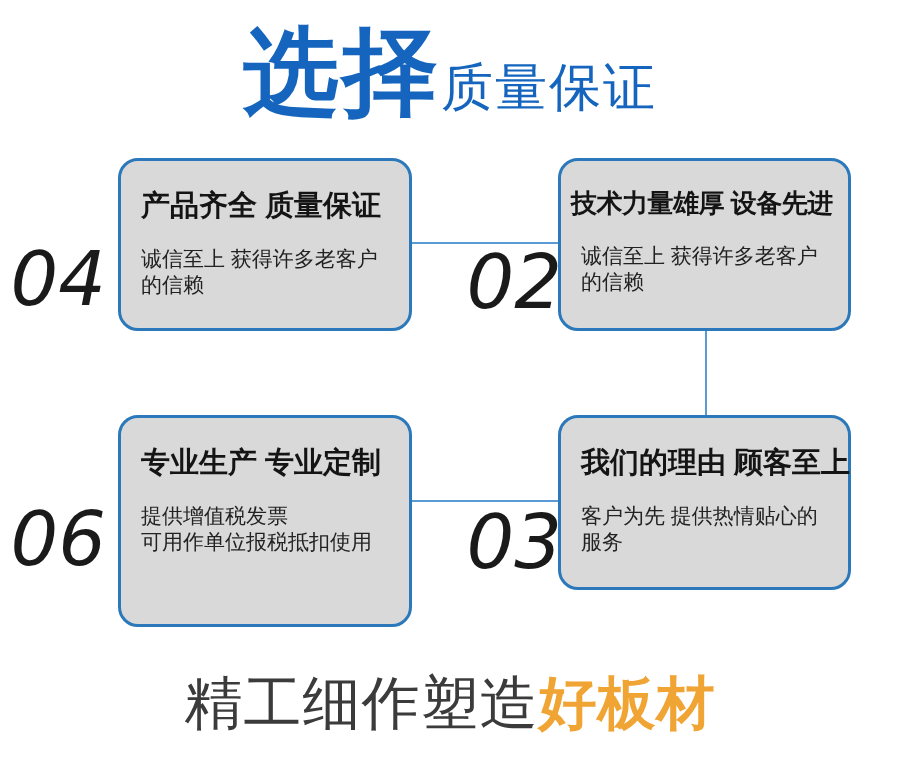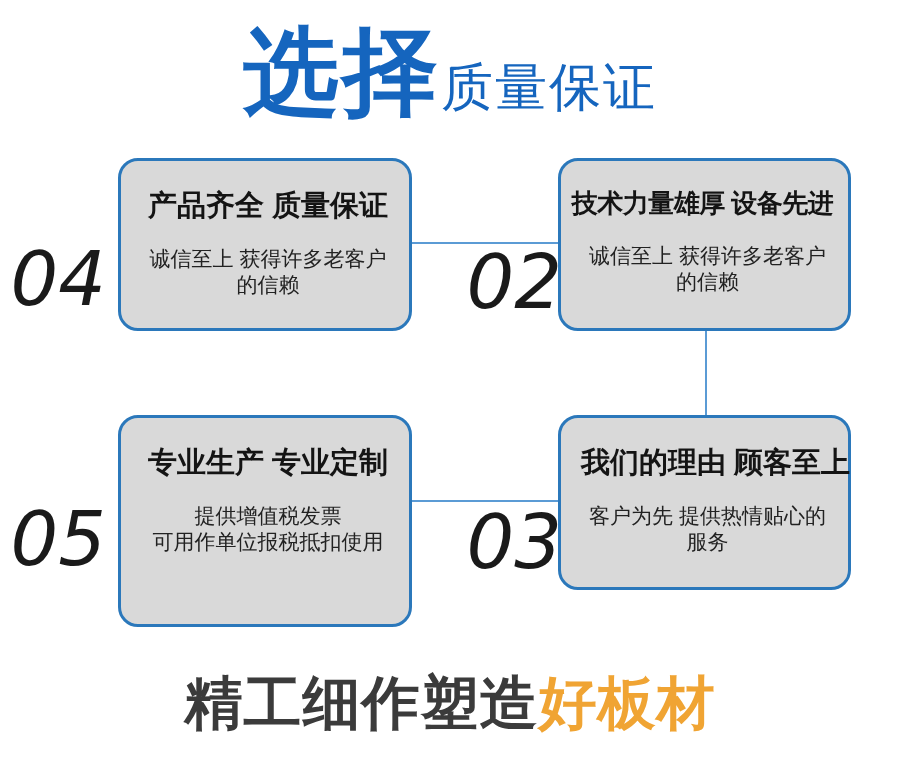--- a/index.html
+++ b/index.html
@@ -35,21 +35,20 @@
   .title-sub{
     font-size:52px;font-weight:500;line-height:1;letter-spacing:2px;
   }
   
   .card{
     position:absolute;
     background:var(--card-fill);
     border:3px solid var(--card-border);
     border-radius:20px;
     padding:28px 14px 0 20px;
-    text-align:center;
   }
   .card-1{left:118px;top:158px;width:294px;height:173px;}
   .card-2{left:558px;top:158px;width:293px;height:173px;}
   .card-3{left:118px;top:415px;width:294px;height:212px;}
   .card-4{left:558px;top:415px;width:293px;height:175px;}
   .card-heading{
     font-size:29px;font-weight:700;line-height:1.15;
     color:var(--heading-black);
     white-space:nowrap;
     margin-bottom:24px;
@@ -77,21 +76,21 @@
   .connector{position:absolute;background:var(--connector);}
   .connector-h1{left:412px;top:242px;width:146px;height:2px;}
   .connector-v {left:705px;top:331px;width:2px;height:84px;}
   .connector-h2{left:412px;top:500px;width:146px;height:2px;}
   
   .footer{
     position:absolute;top:668px;left:0;width:100%;
     text-align:center;line-height:1.2;
     font-size:58px;white-space:nowrap;
   }
-  .slogan-prefix{color:var(--slogan-dark);font-weight:700;letter-spacing:1px;margin-top:29px;}
+  .slogan-prefix{color:var(--slogan-dark);font-weight:400;letter-spacing:1px;margin-top:29px;}
   .slogan-highlight{color:var(--slogan-orange);font-weight:900;letter-spacing:1px;}
 </style>
 </head>
 <body>
 
 <div class="page">
 
   <div class="header">
     <span class="title-main">选择</span>
     <span class="title-sub">质量保证</span>
@@ -113,21 +112,21 @@
     <p class="card-body">诚信至上 获得许多老客户
 的信赖</p>
   </section>
   <div class="num num-2">02</div>
 
   <section class="card card-3">
     <h2 class="card-heading">专业生产 专业定制</h2>
     <p class="card-body">提供增值税发票
 可用作单位报税抵扣使用</p>
   </section>
-  <div class="num num-4">05</div>
+  <div class="num num-4">06</div>
 
   <section class="card card-4">
     <h2 class="card-heading">我们的理由 顾客至上</h2>
     <p class="card-body">客户为先 提供热情贴心的
 服务</p>
   </section>
   <div class="num num-3">03</div>
 
   <div class="footer">
     <span class="slogan-prefix">精工细作塑造</span><span class="slogan-highlight">好板材</span>

